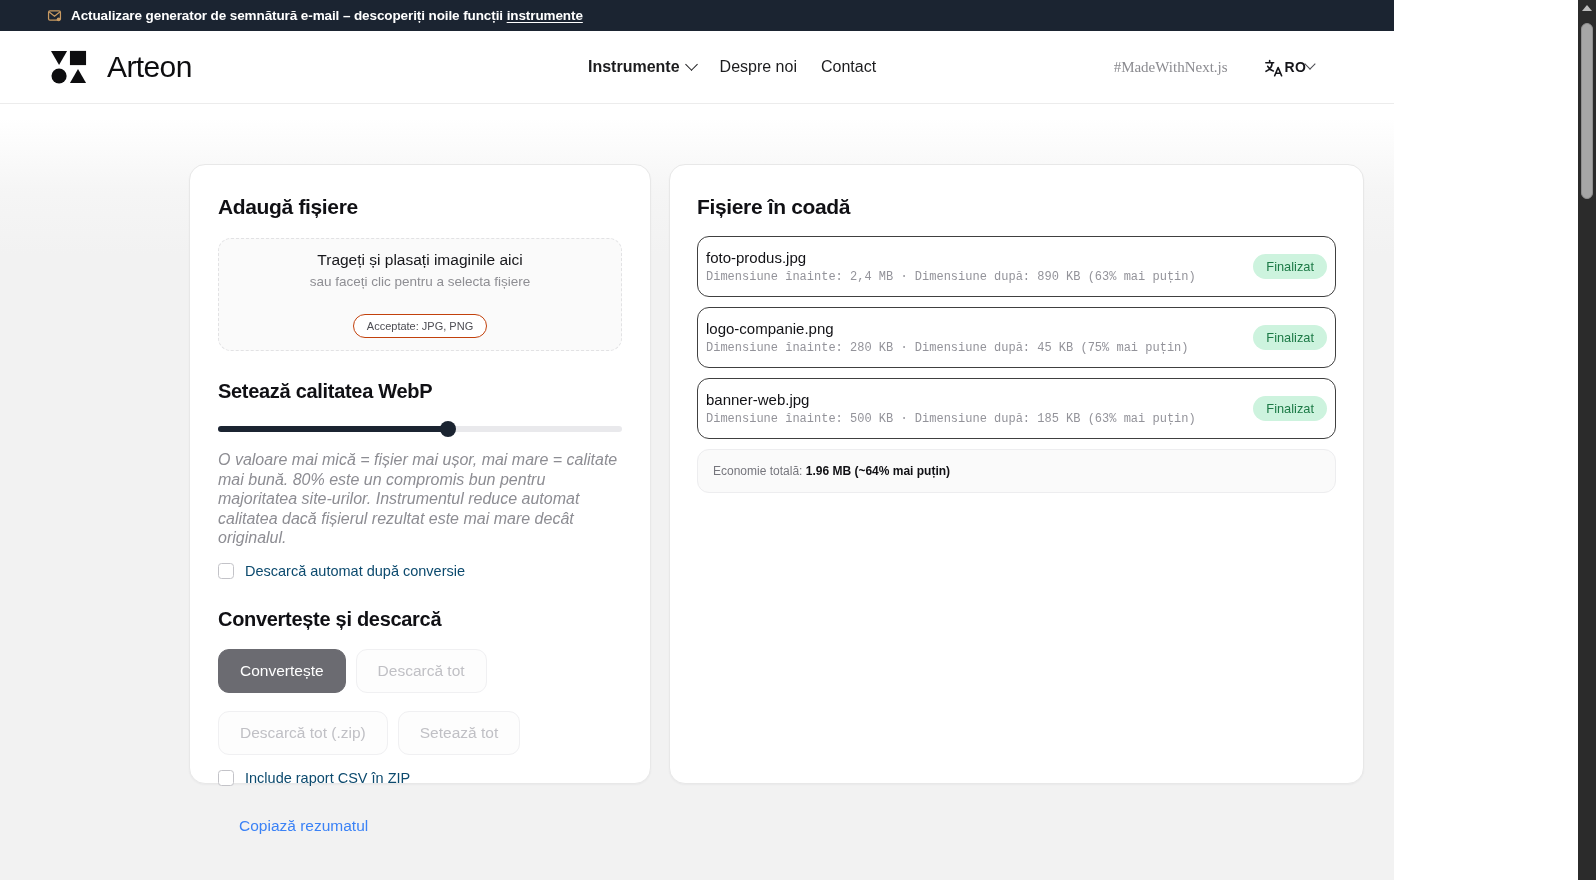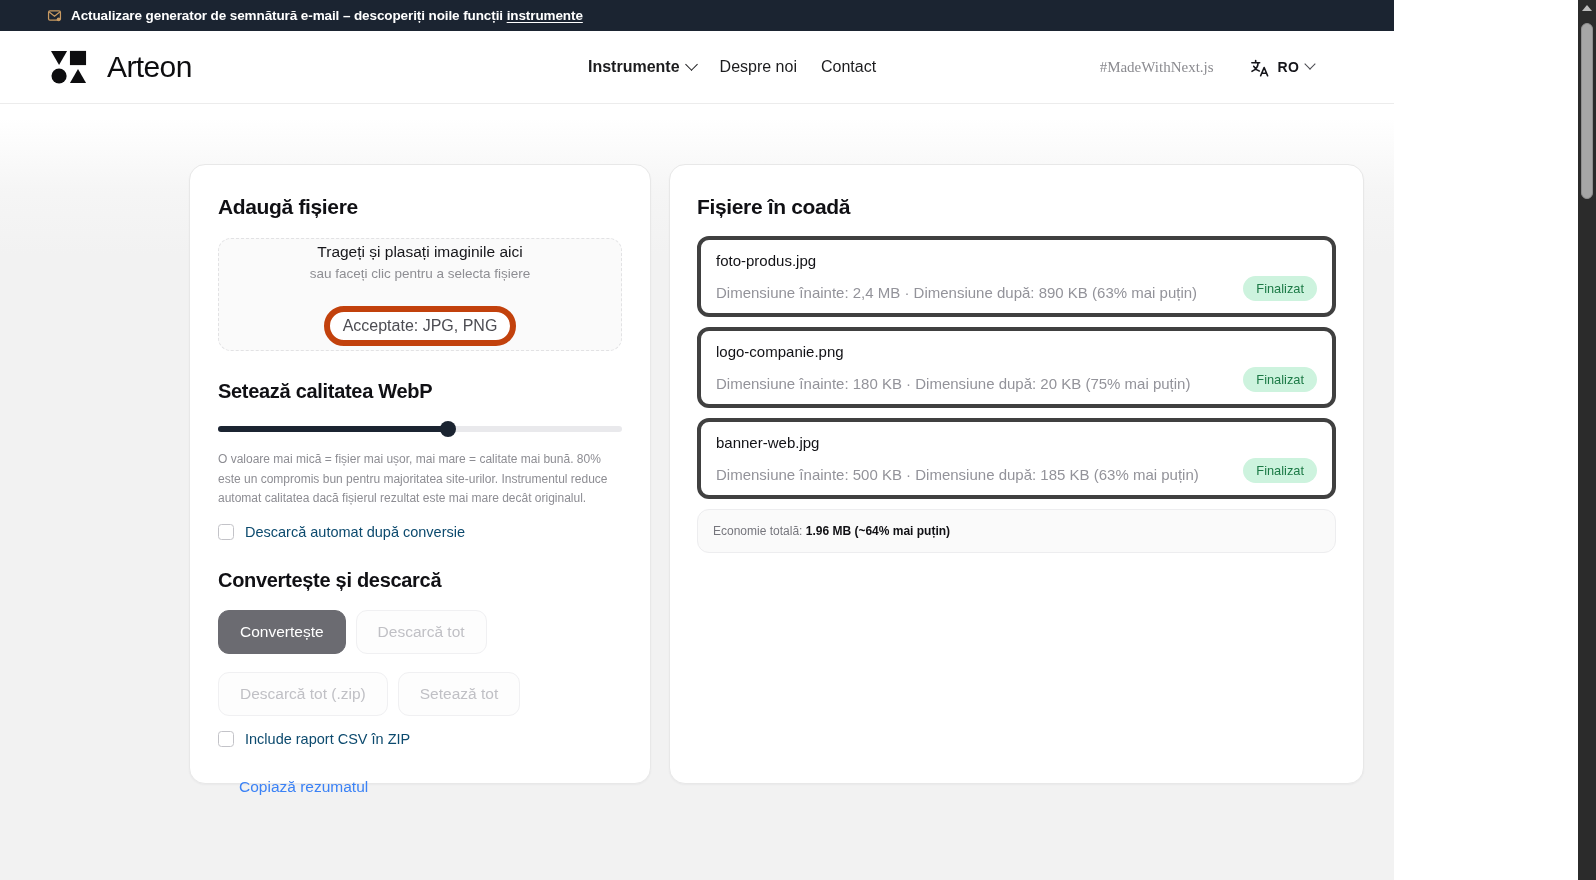--- a/index.html
+++ b/index.html
@@ -115,21 +115,20 @@
   }
   .made-with {
     font-size: 15px;
     color: #8b8b90;
     white-space: nowrap;
     font-family: Liberation Serif, serif;
   }
   .lang {
     display: flex;
     align-items: center;
-    gap: 7px;
     cursor: pointer;
   }
   .lang-icon { width: 21px; height: 19px; display: block; }
   .lang-code {
     font-size: 14px;
     font-weight: bold;
     color: #15151a;
     letter-spacing: 0.2px;
   }
   .chev-sm {
@@ -182,23 +181,23 @@
     flex-direction: column;
     align-items: center;
     justify-content: center;
     gap: 5px;
     cursor: pointer;
   }
   .dz-main { font-size: 15.5px; color: #16161a; }
   .dz-sub  { font-size: 13.5px; color: #8e8e93; }
   .dz-chip {
     margin-top: 20px;
-    font-size: 16px;
+    font-size: 11px;
     color: #4d4d53;
-    border: 6px solid #c2410c;
+    border: 1px solid #c2410c;
     background: #ffffff;
     border-radius: 999px;
     padding: 5px 13px;
   }
 
   
   .sect-title {
     font-size: 20px;
     font-weight: bold;
     color: #101014;
@@ -228,24 +227,25 @@
   .slider-thumb {
     position: absolute;
     top: -1px;
     width: 16px; height: 16px;
     border-radius: 50%;
     background: #1b2431;
     transform: translateX(-8px);
   }
   .hint {
     margin-top: 14px;
-    font-size: 12px;
+    font-size: 16px;
     line-height: 19.5px;
     color: #8d8d93;
     width: 402px;
+    font-style: italic;
   }
 
   
   .checkrow {
     display: flex;
     align-items: center;
     gap: 11px;
     margin-top: 15px;
     cursor: pointer;
   }
@@ -270,31 +270,31 @@
     white-space: nowrap;
     font-family: "Liberation Sans", sans-serif;
   }
   .btn-primary { background: #6b6b71; color: #ffffff; border-color: #6b6b71; }
   .btn-ghost   { background: #fdfdfd; color: #c0c0c5; border-color: #f0f0f2; }
   .btn-plain   { background: transparent; color: #3b82f6; border-color: transparent; padding-left: 20px; }
 
   
   .queue { margin-top: 17px; display: flex; flex-direction: column; gap: 10px; }
   .qrow {
-    border: 4px solid #404040;
+    border: 1px solid #404040;
     border-radius: 12px;
     background: #ffffff;
-    padding: 12px 15px;
-    display: flex;
-    align-items: flex-end;
+    padding: 12px 8px;
+    display: flex;
+    align-items: center;
     justify-content: space-between;
     gap: 14px;
   }
   .qname { font-size: 15px; color: #121216; }
-  .qmeta { font-size: 15px; color: #93939a; margin-top: 15px; }
+  .qmeta { font-size: 12px; color: #93939a; margin-top: 4px; font-family: Liberation Mono, monospace; }
   .badge {
     background: #cdf3de;
     color: #1c7a46;
     font-size: 12.8px;
     border-radius: 999px;
     padding: 5px 13px;
     white-space: nowrap;
     flex: 0 0 auto;
   }
   .summary {
@@ -444,21 +444,21 @@
               <div>
                 <div class="qname">foto-produs.jpg</div>
                 <div class="qmeta">Dimensiune înainte: 2,4 MB · Dimensiune după: 890 KB (63% mai puțin)</div>
               </div>
               <span class="badge">Finalizat</span>
             </div>
 
             <div class="qrow">
               <div>
                 <div class="qname">logo-companie.png</div>
-                <div class="qmeta">Dimensiune înainte: 180 KB · Dimensiune după: 20 KB (75% mai puțin)</div>
+                <div class="qmeta">Dimensiune înainte: 280 KB · Dimensiune după: 45 KB (75% mai puțin)</div>
               </div>
               <span class="badge">Finalizat</span>
             </div>
 
             <div class="qrow">
               <div>
                 <div class="qname">banner-web.jpg</div>
                 <div class="qmeta">Dimensiune înainte: 500 KB · Dimensiune după: 185 KB (63% mai puțin)</div>
               </div>
               <span class="badge">Finalizat</span>

